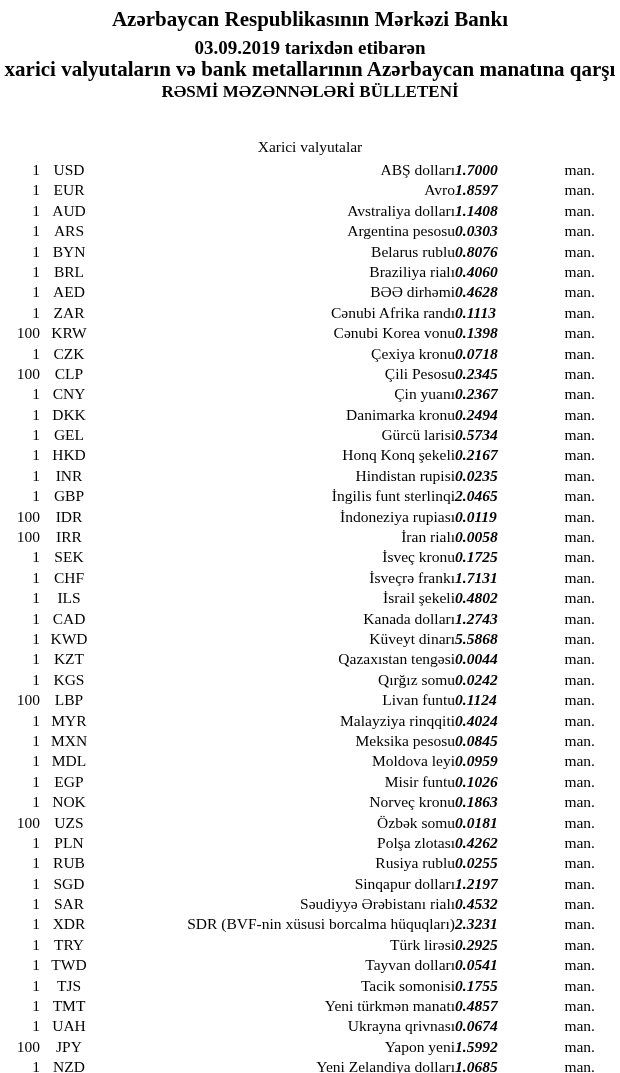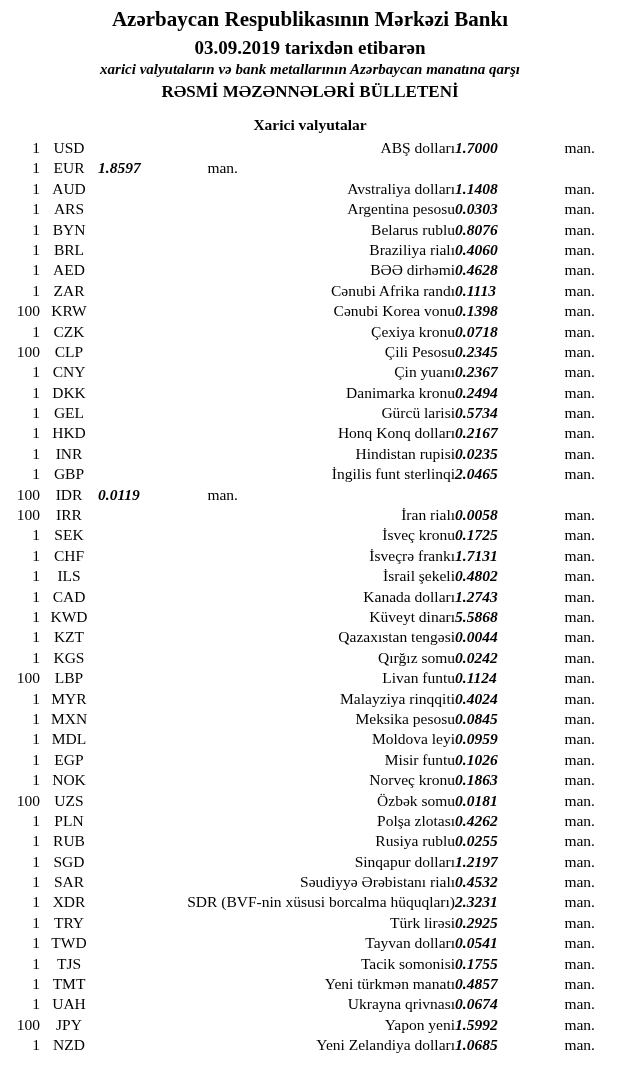--- a/index.html
+++ b/index.html
@@ -24,36 +24,35 @@
     line-height: 26px;
     font-weight: bold;
   }
   .date-line {
     margin-top: 5px;
     font-size: 19px;
     line-height: 21px;
     font-weight: bold;
   }
   .scope-line {
-    font-size: 15px;
+    font-size: 21px;
     line-height: 22px;
     font-weight: bold;
-    font-style: italic;
   }
   .bulletin-title {
     font-size: 17px;
     line-height: 23px;
     font-weight: bold;
   }
   .section-title {
-    margin-top: 12px;
+    margin-top: 34px;
     text-align: center;
     font-size: 15.5px;
     line-height: 20px;
-    font-weight: bold;
+    font-weight: normal;
   }
   .rates-table {
     margin-top: 3px;
   }
   .rate-row {
     display: flex;
     align-items: baseline;
     padding-right: 25px;
     height: 20.4px;
     font-size: 15.5px;
@@ -106,20 +105,21 @@
       <div class="rate-row">
     <span class="cell-qty">1</span>
     <span class="cell-code">USD</span>
     <span class="cell-name">ABŞ dolları</span>
     <span class="cell-rate">1.7000</span>
     <span class="cell-unit">man.</span>
   </div>
       <div class="rate-row">
     <span class="cell-qty">1</span>
     <span class="cell-code">EUR</span>
+    <span class="cell-name">Avro</span>
     <span class="cell-rate">1.8597</span>
     <span class="cell-unit">man.</span>
   </div>
       <div class="rate-row">
     <span class="cell-qty">1</span>
     <span class="cell-code">AUD</span>
     <span class="cell-name">Avstraliya dolları</span>
     <span class="cell-rate">1.1408</span>
     <span class="cell-unit">man.</span>
   </div>
@@ -196,41 +196,42 @@
       <div class="rate-row">
     <span class="cell-qty">1</span>
     <span class="cell-code">GEL</span>
     <span class="cell-name">Gürcü larisi</span>
     <span class="cell-rate">0.5734</span>
     <span class="cell-unit">man.</span>
   </div>
       <div class="rate-row">
     <span class="cell-qty">1</span>
     <span class="cell-code">HKD</span>
-    <span class="cell-name">Honq Konq dolları</span>
+    <span class="cell-name">Honq Konq şekeli</span>
     <span class="cell-rate">0.2167</span>
     <span class="cell-unit">man.</span>
   </div>
       <div class="rate-row">
     <span class="cell-qty">1</span>
     <span class="cell-code">INR</span>
     <span class="cell-name">Hindistan rupisi</span>
     <span class="cell-rate">0.0235</span>
     <span class="cell-unit">man.</span>
   </div>
       <div class="rate-row">
     <span class="cell-qty">1</span>
     <span class="cell-code">GBP</span>
     <span class="cell-name">İngilis funt sterlinqi</span>
     <span class="cell-rate">2.0465</span>
     <span class="cell-unit">man.</span>
   </div>
       <div class="rate-row">
     <span class="cell-qty">100</span>
     <span class="cell-code">IDR</span>
+    <span class="cell-name">İndoneziya rupiası</span>
     <span class="cell-rate">0.0119</span>
     <span class="cell-unit">man.</span>
   </div>
       <div class="rate-row">
     <span class="cell-qty">100</span>
     <span class="cell-code">IRR</span>
     <span class="cell-name">İran rialı</span>
     <span class="cell-rate">0.0058</span>
     <span class="cell-unit">man.</span>
   </div>

